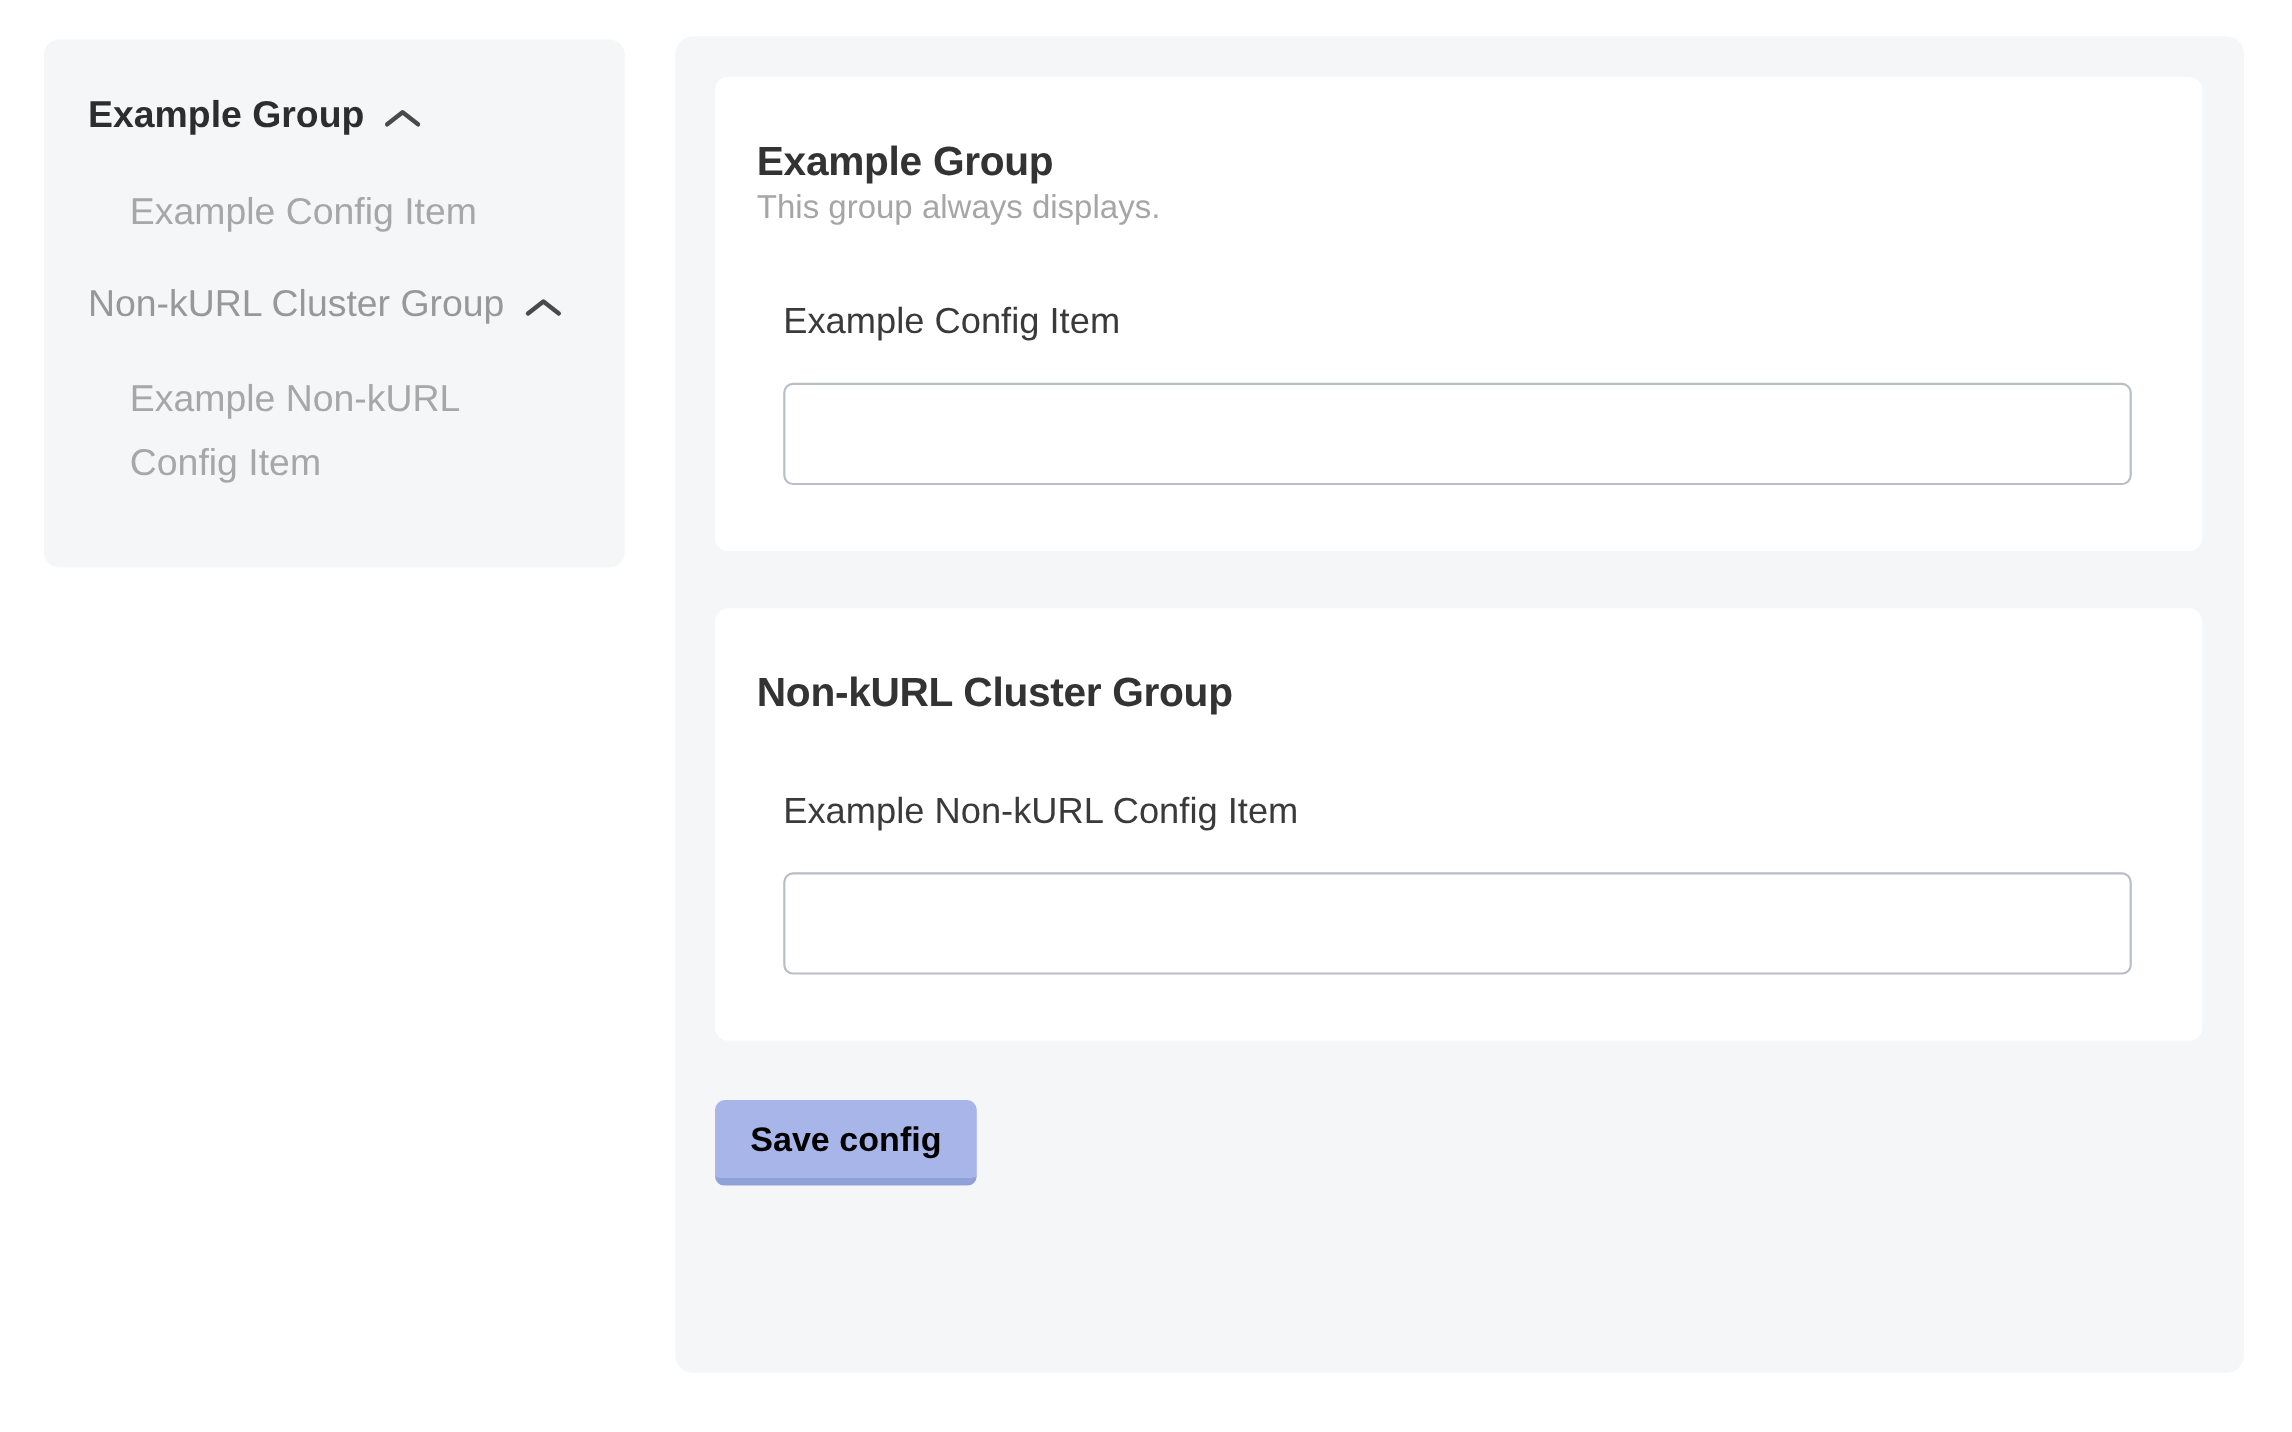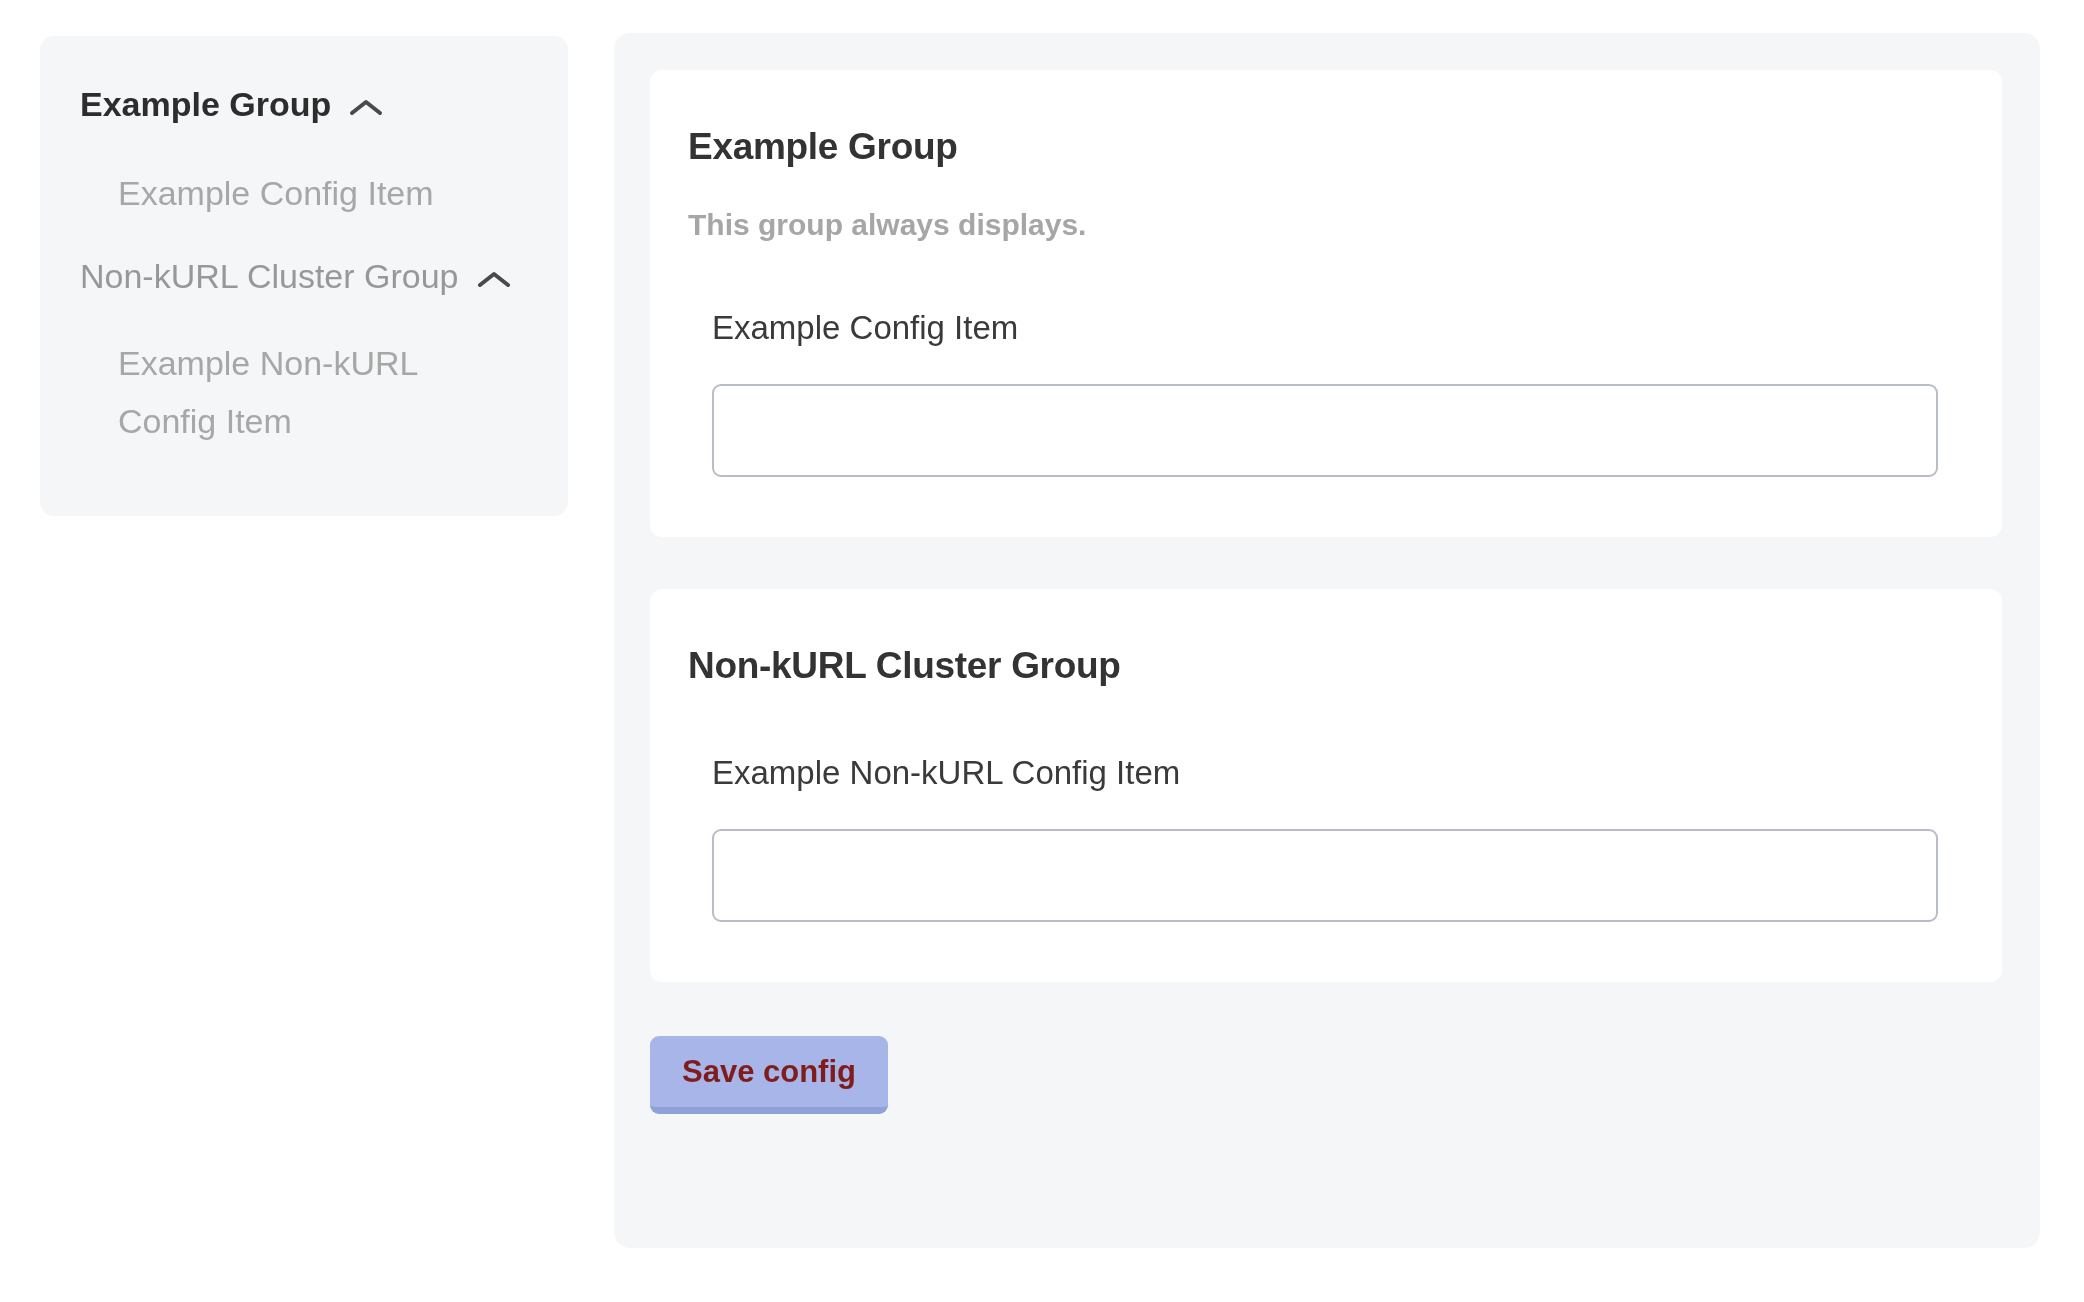--- a/index.html
+++ b/index.html
@@ -46,24 +46,22 @@
   .config-card {
     background:#ffffff; border-radius:12px;
     padding:54px 60px 60px 38px;
   }
   .config-card + .config-card { margin-top:52px; }
   .card-title {
     font-size:37px; line-height:46px; font-weight:700;
     color:#333333; letter-spacing:-0.3px;
   }
   .card-desc {
-    margin-top:36px;
     font-size:30px; line-height:38px;
     color:#a6a6a6;
-    font-weight:bold;
   }
   .config-item { margin:64px 0 0 24px; }
   .config-item-label {
     display:block;
     font-size:33px; line-height:40px;
     color:#3a3a3a;
   }
   .config-item-input {
     display:block; margin-top:36px;
     width:1226px; max-width:100%; height:93px;
@@ -72,21 +70,21 @@
     font-family:inherit; font-size:32px; color:#333333;
     padding:0 24px; outline:none;
   }
   .save-row { margin-top:54px; }
   .save-btn {
     display:inline-block;
     width:238px; height:78px;
     background:#a7b5e8;
     border:0; border-bottom:7px solid #8fa1d6;
     border-radius:9px;
-    color:#7f1d1d; font-family:inherit;
+    color:#000000; font-family:inherit;
     font-size:31px; font-weight:700;
     cursor:pointer;
   }
   .chev svg { display:block; }
 </style>
 </head>
 <body>
 
 <div class="screen">
 

